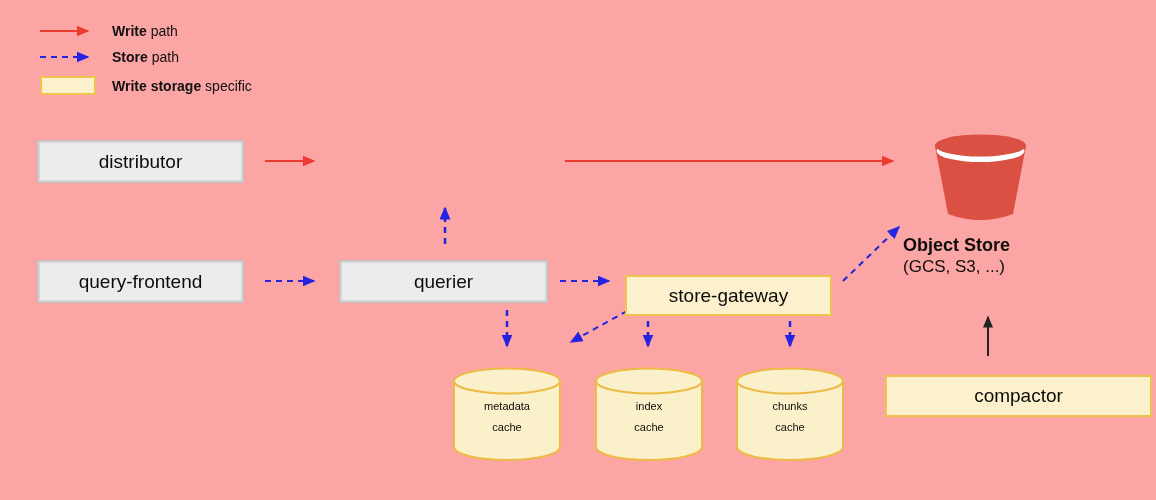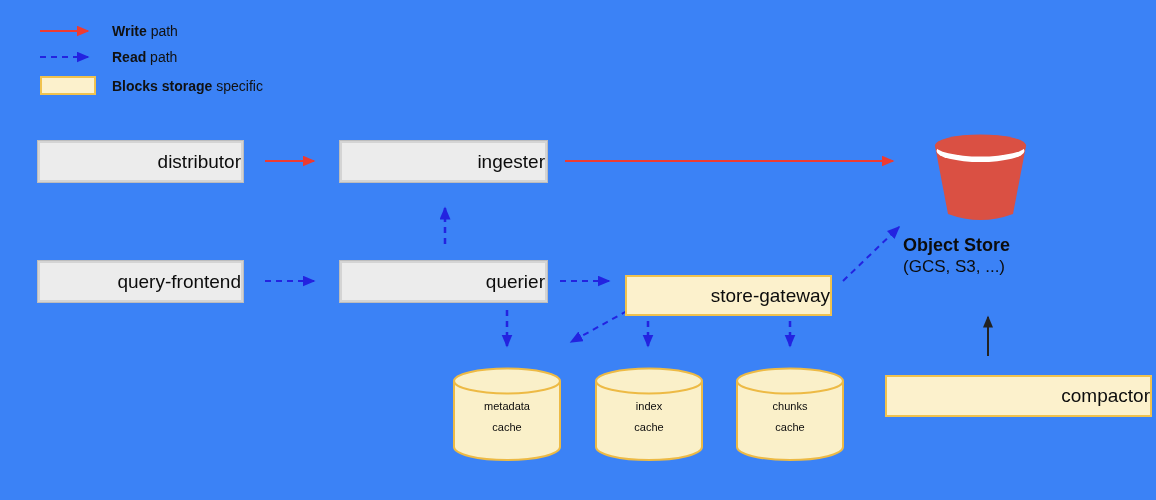--- a/index.html
+++ b/index.html
@@ -1,37 +1,37 @@
 <!DOCTYPE html>
 <html><head>
 <meta charset="utf-8">
 <style>
   html,body{margin:0;padding:0;background:#fff;}
   #canvas{
     position:relative;
     width:1156px;height:500px;
-    background:#3b82f6;
+    background:#fca5a5;
     font-family:"Liberation Sans",sans-serif;
     overflow:hidden;
   }
   #edges{position:absolute;left:0;top:0;width:1156px;height:500px;}
 
   
   .legend-label{
     position:absolute;left:112px;
     font-size:14px;line-height:16px;color:#111;white-space:nowrap;
   }
   .legend-swatch{
     position:absolute;left:40px;top:76px;width:56px;height:19px;
     background:#fcf1cc;border:2px solid #f0c24e;box-sizing:border-box;
   }
 
   
   .node{
-    position:absolute;display:flex;align-items:center;justify-content:flex-end;
+    position:absolute;display:flex;align-items:center;justify-content:center;
     box-sizing:border-box;font-size:19px;color:#0c0c0c;white-space:nowrap;
   }
   .core{background:#ececec;border:2px solid #d4d4d4;outline:1px solid #bdbdbd;}
   .blocks{background:#fcf1cc;border:2px solid #f0c24e;}
 
   .cyl{position:absolute;}
   .cyl-label{
     position:absolute;width:110px;text-align:center;
     font-size:11px;line-height:21px;color:#0c0c0c;
   }
@@ -76,30 +76,27 @@
     <line x1="627" y1="311" x2="571" y2="342" stroke="#2323e0" stroke-width="2" stroke-dasharray="6 5" marker-end="url(#mb)"></line>
     <line x1="648" y1="310" x2="648" y2="346" stroke="#2323e0" stroke-width="2.5" stroke-dasharray="6 5" marker-end="url(#mb)"></line>
     <line x1="790" y1="310" x2="790" y2="346" stroke="#2323e0" stroke-width="2.5" stroke-dasharray="6 5" marker-end="url(#mb)"></line>
     <line x1="843" y1="281" x2="899" y2="227" stroke="#2323e0" stroke-width="2" stroke-dasharray="6 5" marker-end="url(#mb)"></line>
 
     <line x1="988" y1="356" x2="988" y2="317" stroke="#222222" stroke-width="2" marker-end="url(#mk)"></line>
   </svg>
 
   <div>
     <div class="legend-label" style="top:23px"><b>Write</b><span> path</span></div>
-    <div class="legend-label" style="top:49px"><b>Read</b><span> path</span></div>
+    <div class="legend-label" style="top:49px"><b>Store</b><span> path</span></div>
     <div class="legend-swatch"></div>
-    <div class="legend-label" style="top:78px"><b>Blocks storage</b><span> specific</span></div>
+    <div class="legend-label" style="top:78px"><b>Write storage</b><span> specific</span></div>
   </div>
 
   <div class="node core" style="left:38px;top:141px;width:205px;height:41px">
       <span>distributor</span>
-    </div>
-  <div class="node core" style="left:340px;top:141px;width:207px;height:41px">
-      <span>ingester</span>
     </div>
   <div class="node core" style="left:340px;top:261px;width:207px;height:41px">
       <span>querier</span>
     </div>
   <div class="node core" style="left:38px;top:261px;width:205px;height:41px">
       <span>query-frontend</span>
     </div>
   <div class="node blocks" style="left:625px;top:275px;width:207px;height:41px">
       <span>store-gateway</span>
     </div>

